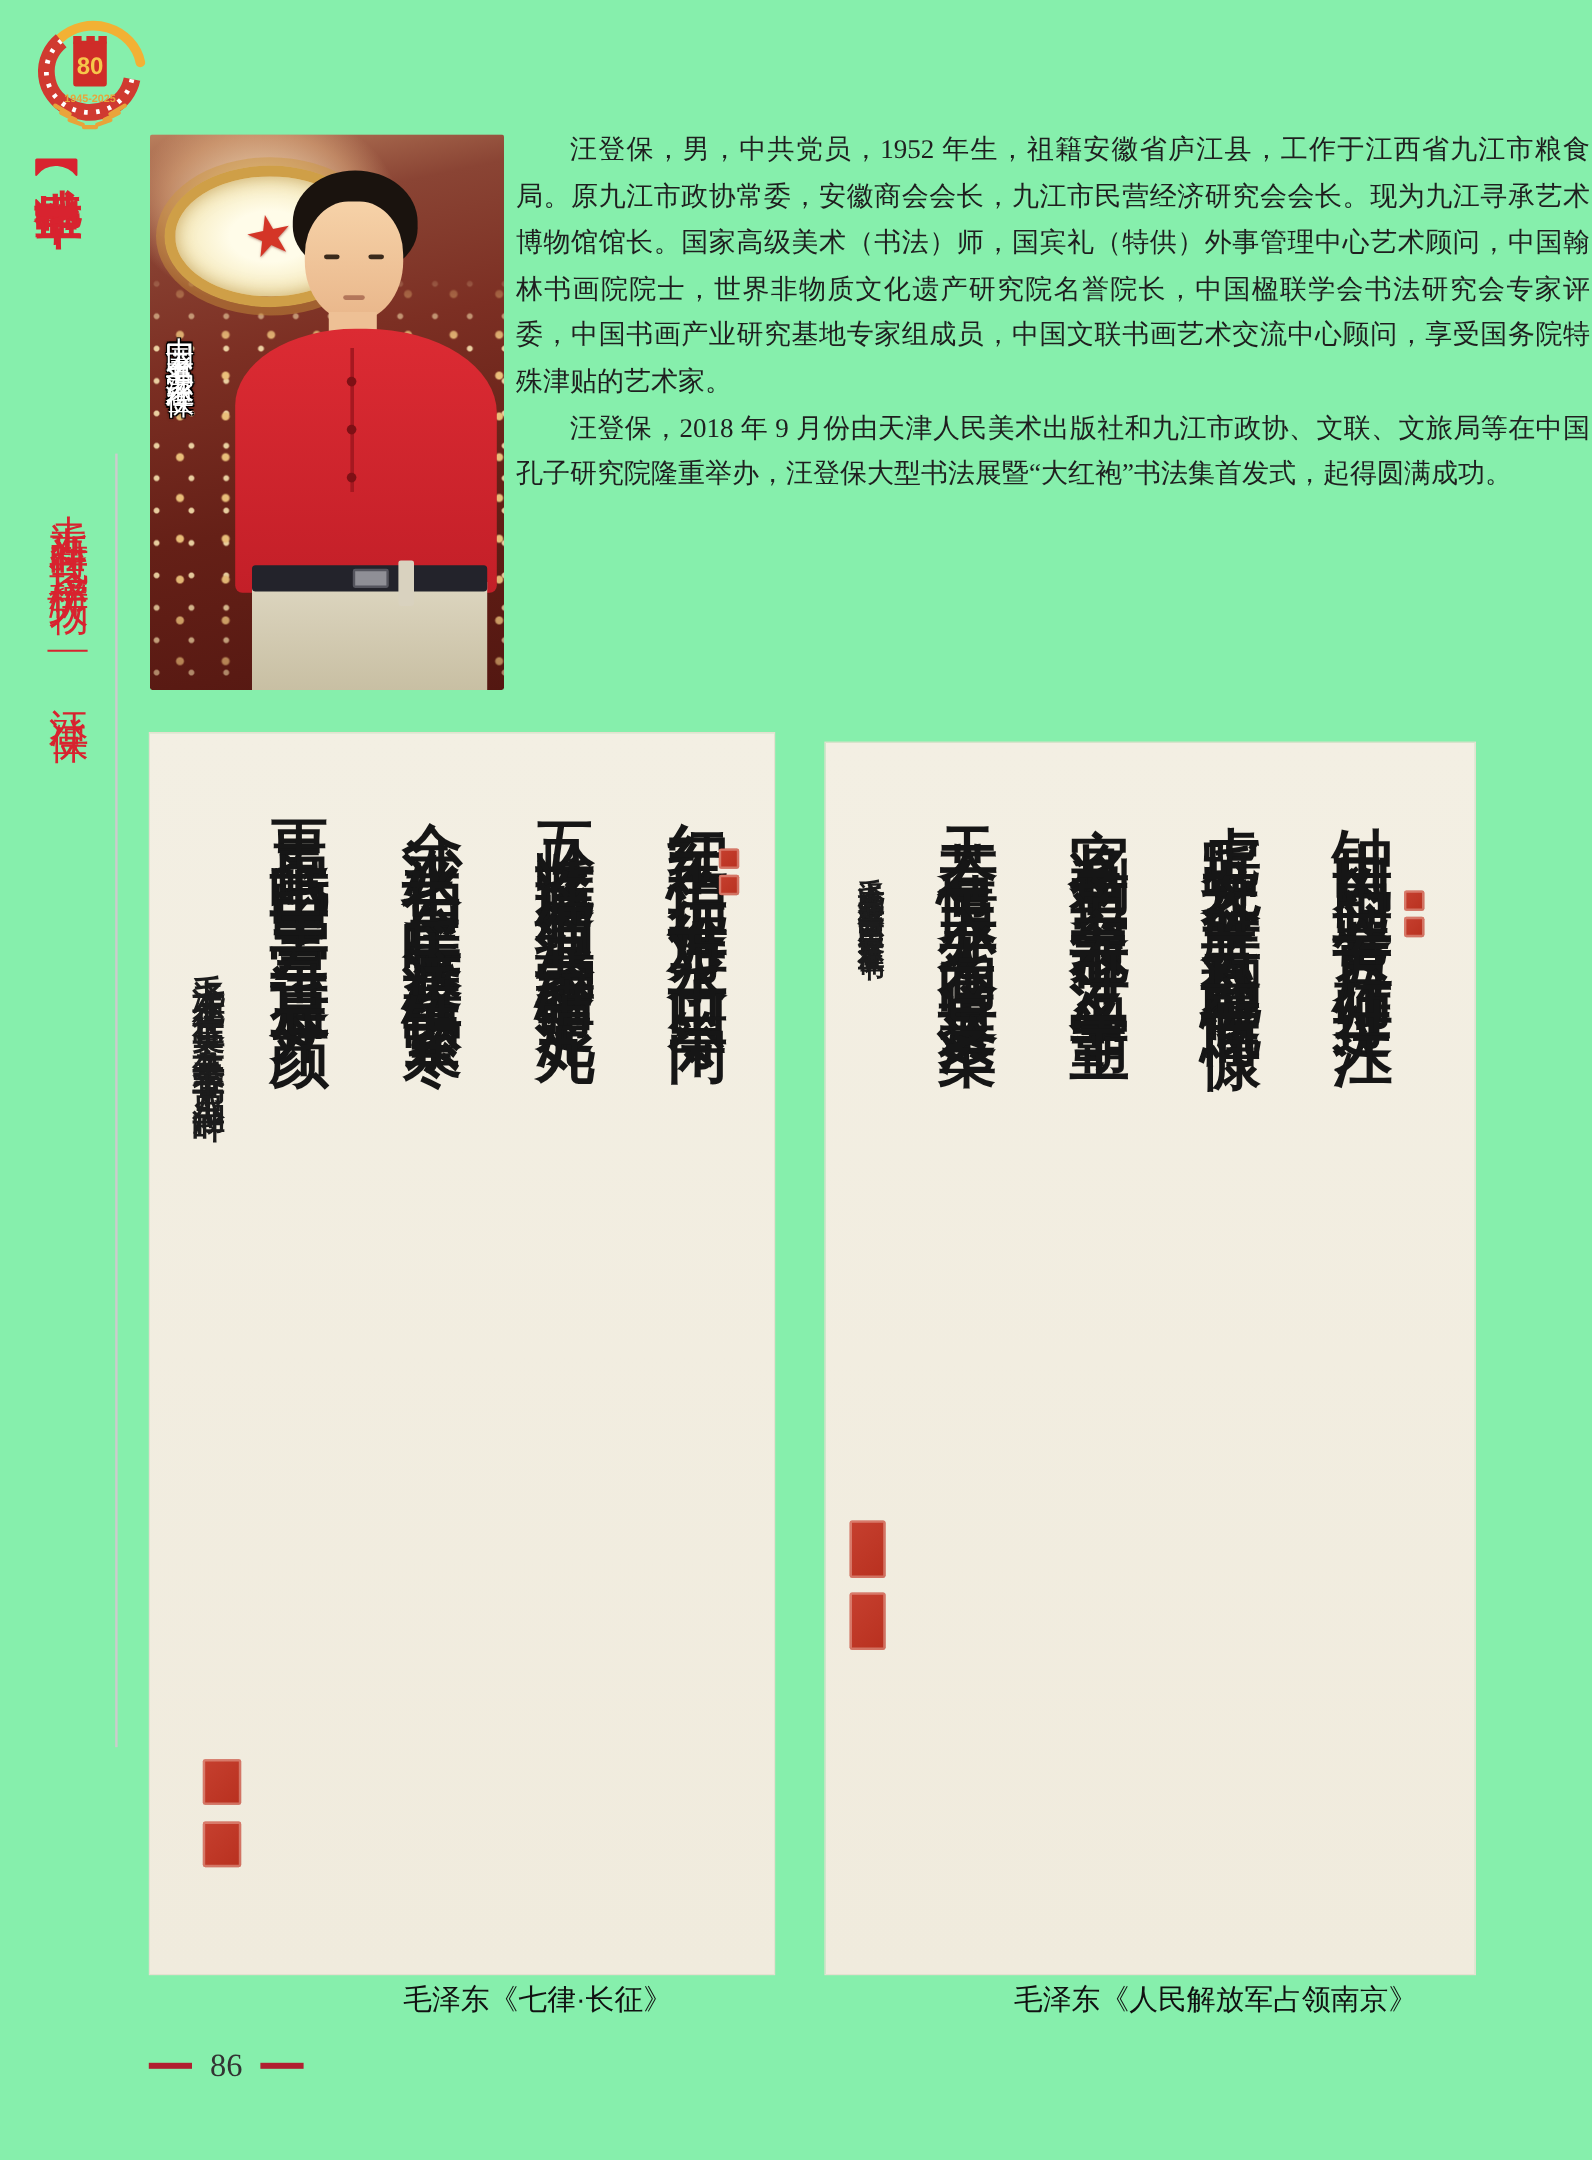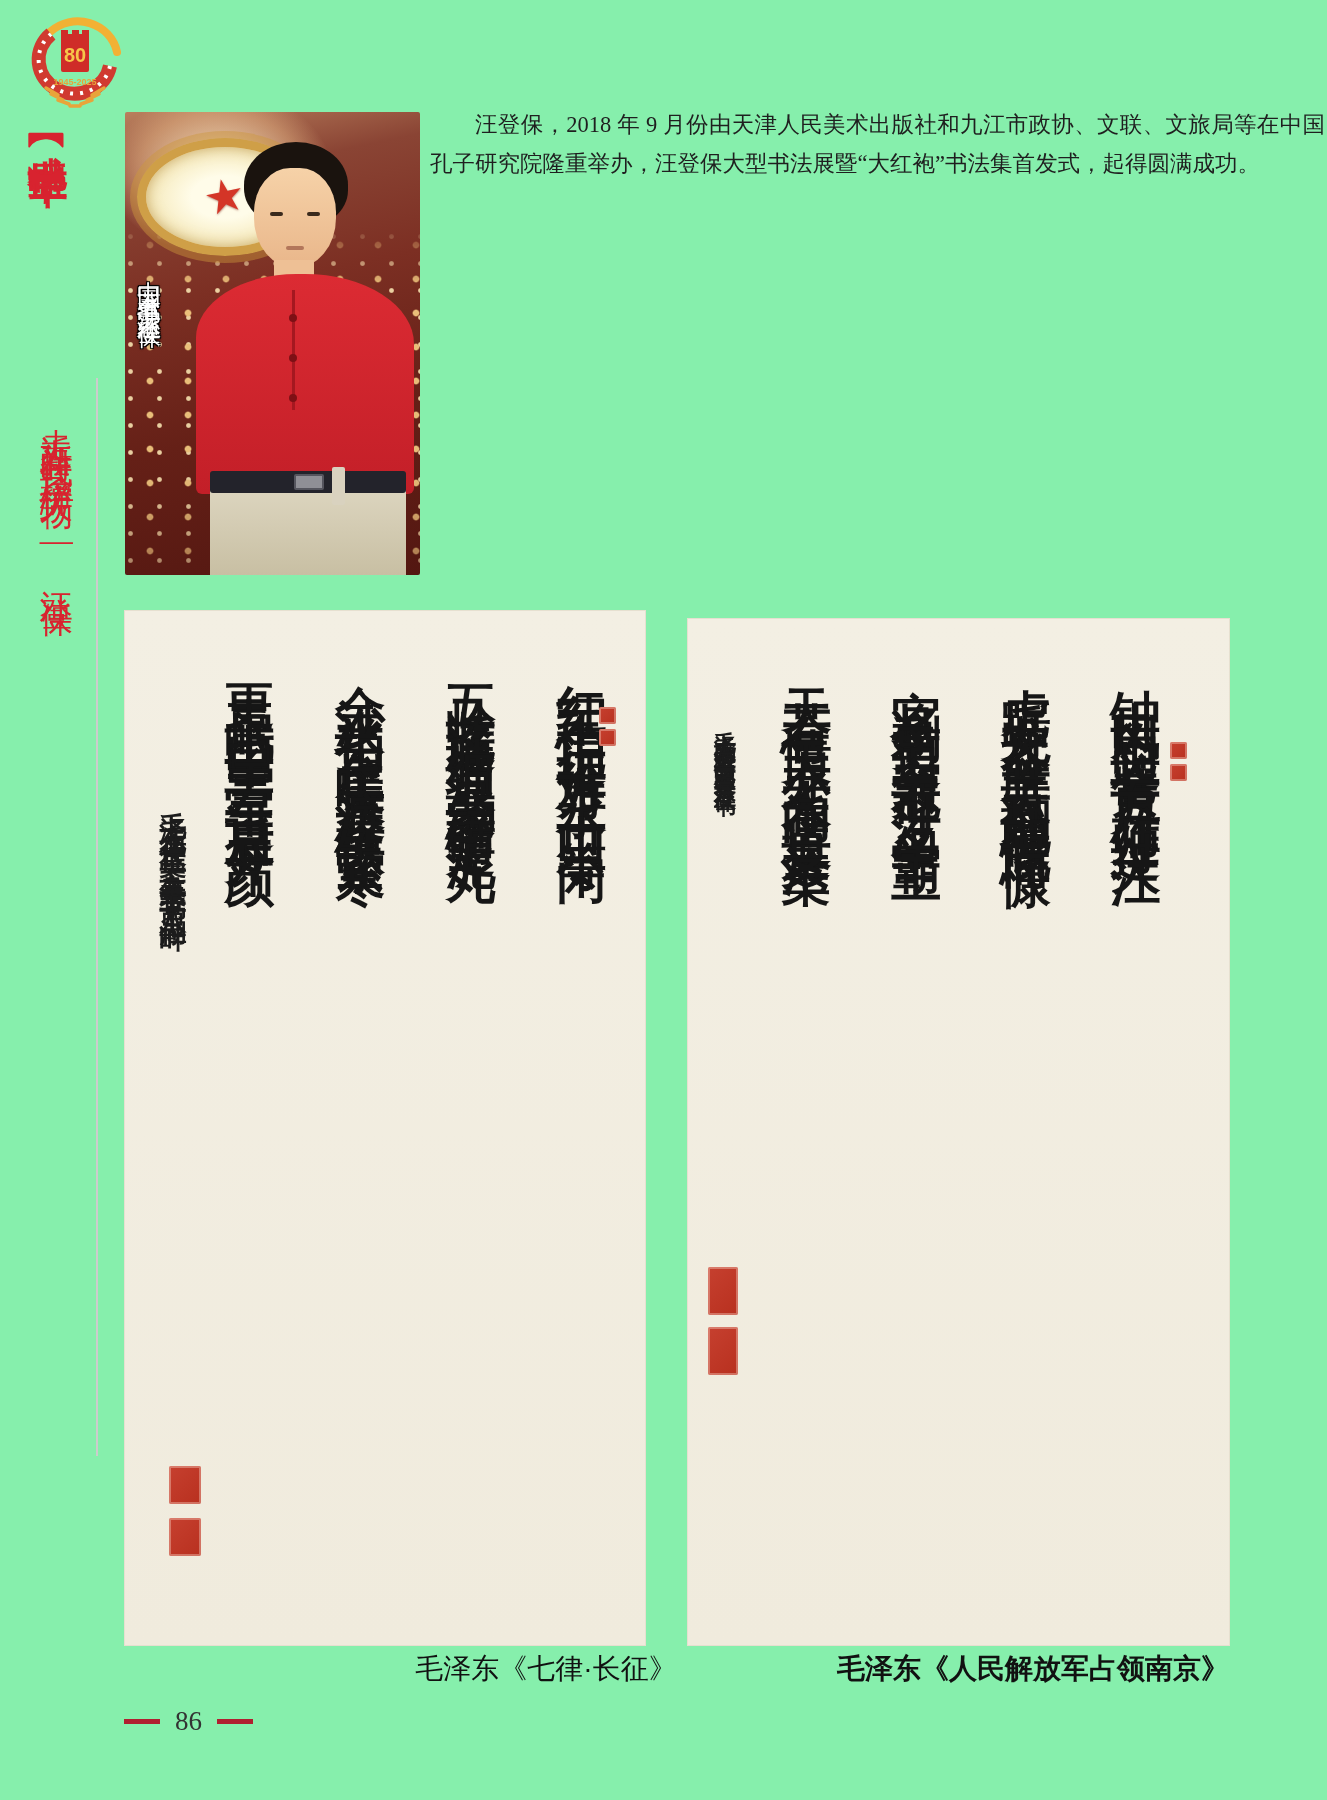--- a/index.html
+++ b/index.html
@@ -99,24 +99,24 @@
   .seal.small { width:17px; height:17px; }
   .seal-stack { position:absolute; display:flex; flex-direction:column; gap:5px; }
   .p1-top-seals { left:474px; top:96px; }
   .p2-top-seals { left:482px; top:123px; }
   .p1-sig-seals { left:44px; top:855px; gap:14px; }
   .p1-sig-seals .seal { width:32px; height:38px; }
   .p2-sig-seals { left:20px; top:648px; gap:12px; }
   .p2-sig-seals .seal { width:30px; height:48px; }
 
   
-  .art-caption { position:absolute; top:1650px; width:420px; text-align:center;
-                 font-family:"Liberation Sans", sans-serif; font-size:28px; color:#111; }
+  .art-caption { position:absolute; top:1650px; width:420px; 
+                 font-family:"Liberation Sans", sans-serif; font-size:24px; color:#111; }
   .art-caption.c1 { left:336px; }
-  .art-caption.c2 { left:823px;font-weight:bold; }
+  .art-caption.c2 { left:845px; }
 
   
   .footer { position:absolute; left:124px; top:1706px; display:flex; align-items:center; gap:15px; }
   .footer .dash { width:36px; height:5px; background:#b02030; }
   .footer .num { font-family:Liberation Serif, serif; font-size:27px; color:#333; }
 </style>
 </head>
 <body>
 
 <div class="page">
@@ -160,20 +160,21 @@
     </div>
     <div class="man-pants"></div>
     <div class="man-belt">
       <span class="belt-buckle"></span>
       <span class="belt-strap"></span>
     </div>
     <div class="photo-caption">中国著名书法家汪登保</div>
   </div>
 
   <div class="bio">
+    <p>汪登保，男，中共党员，1952 年生，祖籍安徽省庐江县，工作于江西省九江市粮食局。原九江市政协常委，安徽商会会长，九江市民营经济研究会会长。现为九江寻承艺术博物馆馆长。国家高级美术（书法）师，国宾礼（特供）外事管理中心艺术顾问，中国翰林书画院院士，世界非物质文化遗产研究院名誉院长，中国楹联学会书法研究会专家评委，中国书画产业研究基地专家组成员，中国文联书画艺术交流中心顾问，享受国务院特殊津贴的艺术家。</p>
     <p>汪登保，2018 年 9 月份由天津人民美术出版社和九江市政协、文联、文旅局等在中国孔子研究院隆重举办，汪登保大型书法展暨“大红袍”书法集首发式，起得圆满成功。</p>
   </div>
 
   <div class="paper paper-1">
     <div class="poem-cols">
       <div class="callig-col">红军不怕远征难万水千山只等闲</div>
       <div class="callig-col">五岭逶迤腾细浪乌蒙磅礴走泥丸</div>
       <div class="callig-col">金沙水拍云崖暖大渡桥横铁索寒</div>
       <div class="callig-col">更喜岷山千里雪三军过后尽开颜</div>
     </div>

